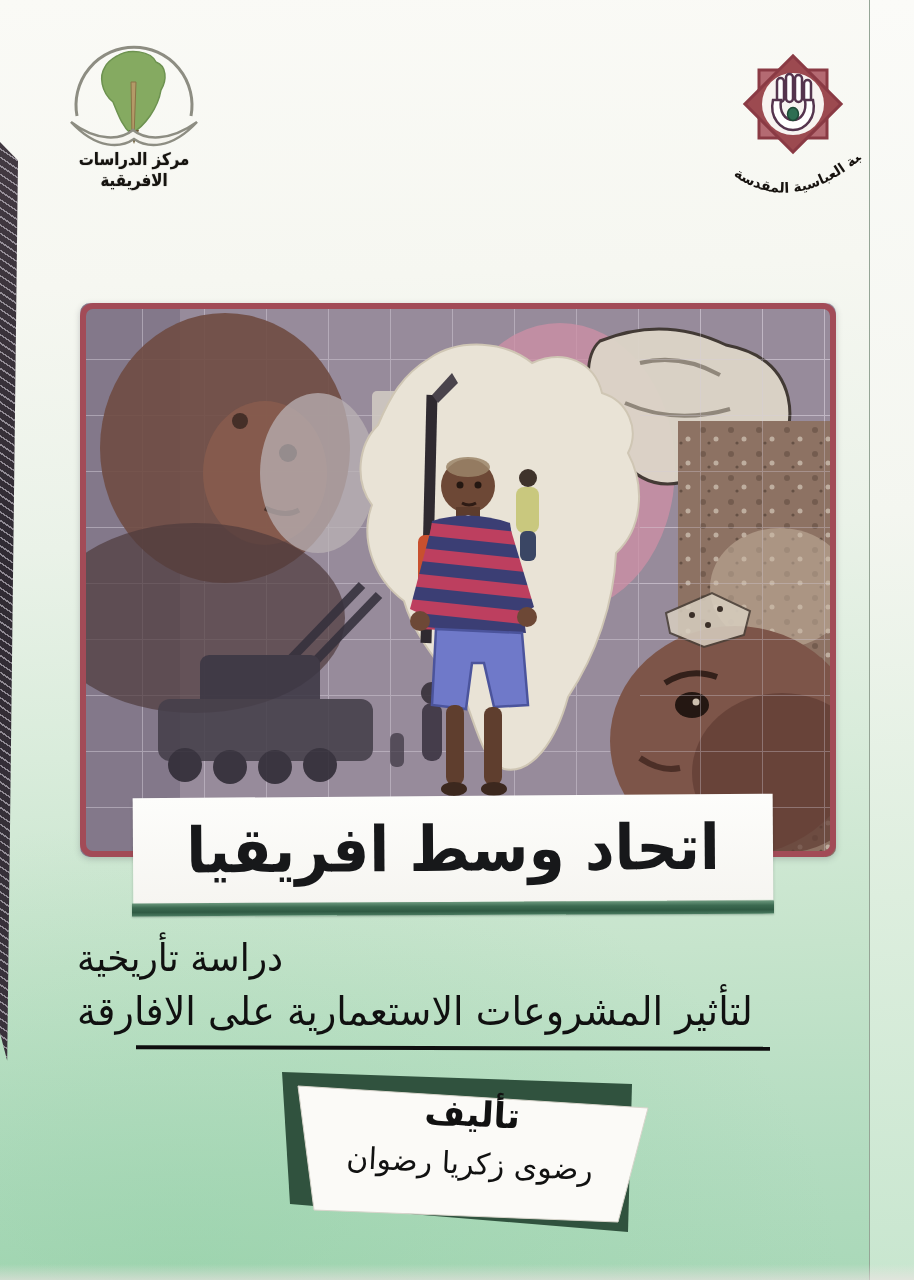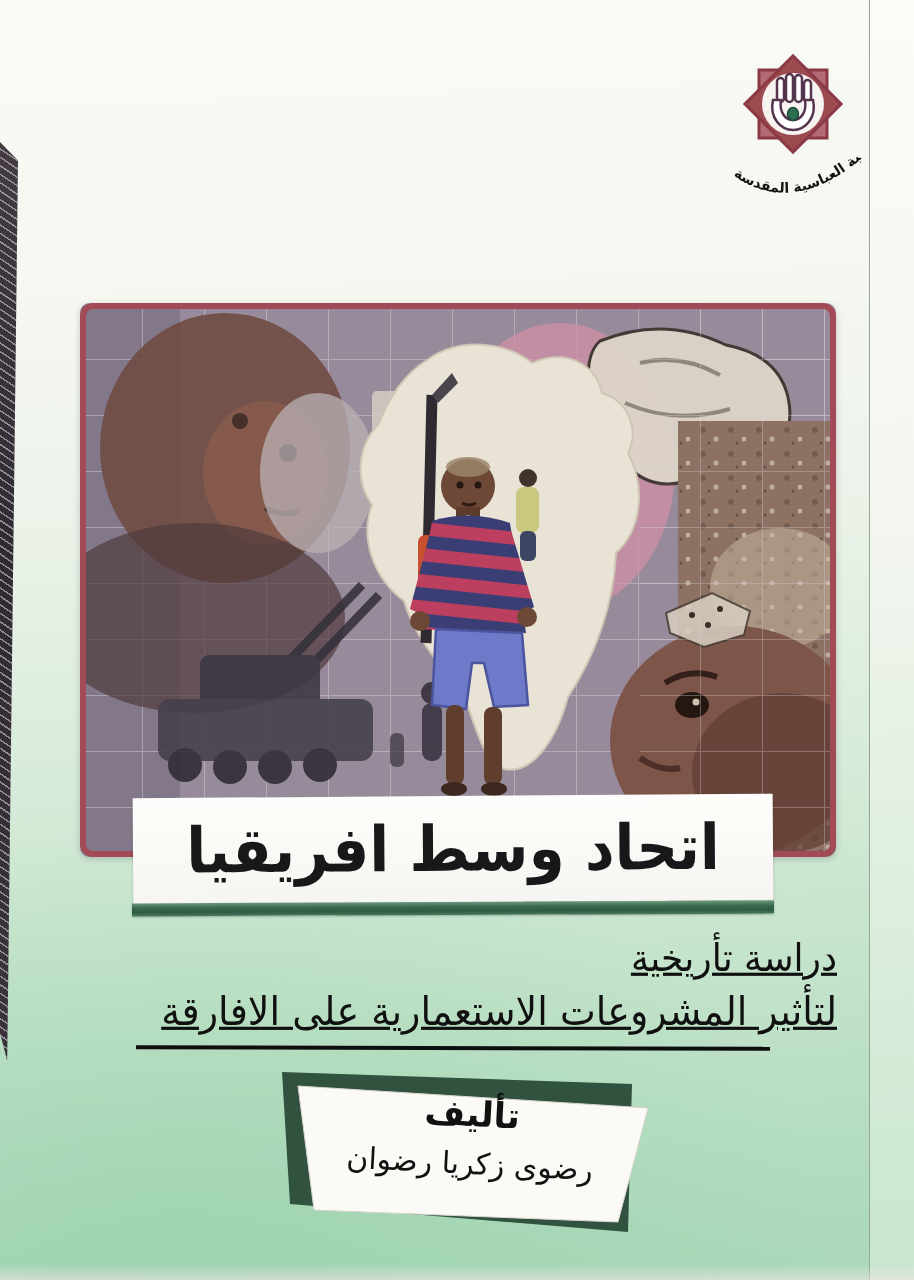--- a/index.html
+++ b/index.html
@@ -54,21 +54,21 @@
     direction:rtl;font-weight:bold;font-size:58px;color:#17181a;
     letter-spacing:1px;transform:scaleY(1.08);white-space:nowrap;
   }
   .green-bar{
     position:absolute;left:132px;top:902px;width:642px;height:13px;
     background:linear-gradient(180deg,#6a977c 0%,#3c6a51 35%,#2f5a43 70%,#4a7a60 100%);
     transform:rotate(-0.25deg);
     box-shadow:0 1px 2px rgba(40,60,50,.3);
   }
   .subtitle{
-    position:absolute;left:77px;top:932px;width:760px;text-align:right;direction:rtl;color:#101010;text-decoration:underline;
+    position:absolute;left:77px;top:932px;width:760px;text-align:left;direction:rtl;color:#101010;
   }
   .subtitle .line1{font-size:36px;line-height:52px;transform:scaleY(1.05);}
   .subtitle .line2{font-size:38px;line-height:54px;white-space:nowrap;transform:scaleY(1.05);}
   .rule{
     position:absolute;left:136px;top:1046px;width:634px;height:4px;background:#0e0e0e;
     transform:rotate(0.15deg);
   }
   .author-plaque{position:absolute;left:276px;top:1054px;width:400px;height:185px;}
   .author-plaque svg{position:absolute;left:0;top:0;}
   .plaque-text{
@@ -79,20 +79,30 @@
   .author-name{font-size:30px;line-height:48px;margin-top:2px;}
 </style>
 </head>
 <body>
 
 <div class="cover">
 
   <div class="page-edge"></div>
   <div class="spine"></div>
 
+  <div class="logo-left">
+    <svg width="150" height="110" viewBox="0 0 150 110">
+      <path d="M18 74 A 58 58 0 1 1 132 74" fill="none" stroke="#8d8d82" stroke-width="3"></path>
+      <path d="M58 14 C70 6 92 9 97 20 C108 24 108 38 102 48 C99 66 86 84 72 92 C63 84 59 72 54 60 C42 50 40 34 46 25 C49 19 53 17 58 14 Z" fill="#85aa61" stroke="#6d9250" stroke-width="1.5"></path>
+      <path d="M72 40 L77 40 L75 95 L73 95 Z" fill="#b49a68" stroke="#8a7346" stroke-width="1"></path>
+      <path d="M70 88 L80 88 L75 102 Z" fill="#6d5a36"></path>
+      <path d="M12 80 C38 100 62 98 74 88 C86 98 110 100 138 80 C112 108 88 106 75 97 C62 106 38 108 12 80 Z" fill="#f5f4ee" stroke="#8d8d82" stroke-width="2.5"></path>
+    </svg>
+    <div class="logo-caption">مركز الدراسات الافريقية</div>
+  </div>
 
   <div class="logo-right">
     <svg width="150" height="170" viewBox="0 0 150 170">
       <g transform="translate(75,52)">
         <rect x="-34" y="-34" width="68" height="68" fill="#b46a72" stroke="#8a3a44" stroke-width="3"></rect>
         <rect x="-34" y="-34" width="68" height="68" fill="#9c4a50" stroke="#8a3a44" stroke-width="3" transform="rotate(45)"></rect>
         <circle r="31" fill="#f7f3f0"></circle>
         <g stroke="#55344e" stroke-width="2.5" fill="#ffffff">
           <rect x="-16" y="-26" width="7" height="24" rx="3.5"></rect>
           <rect x="-7" y="-30" width="7" height="28" rx="3.5"></rect>

